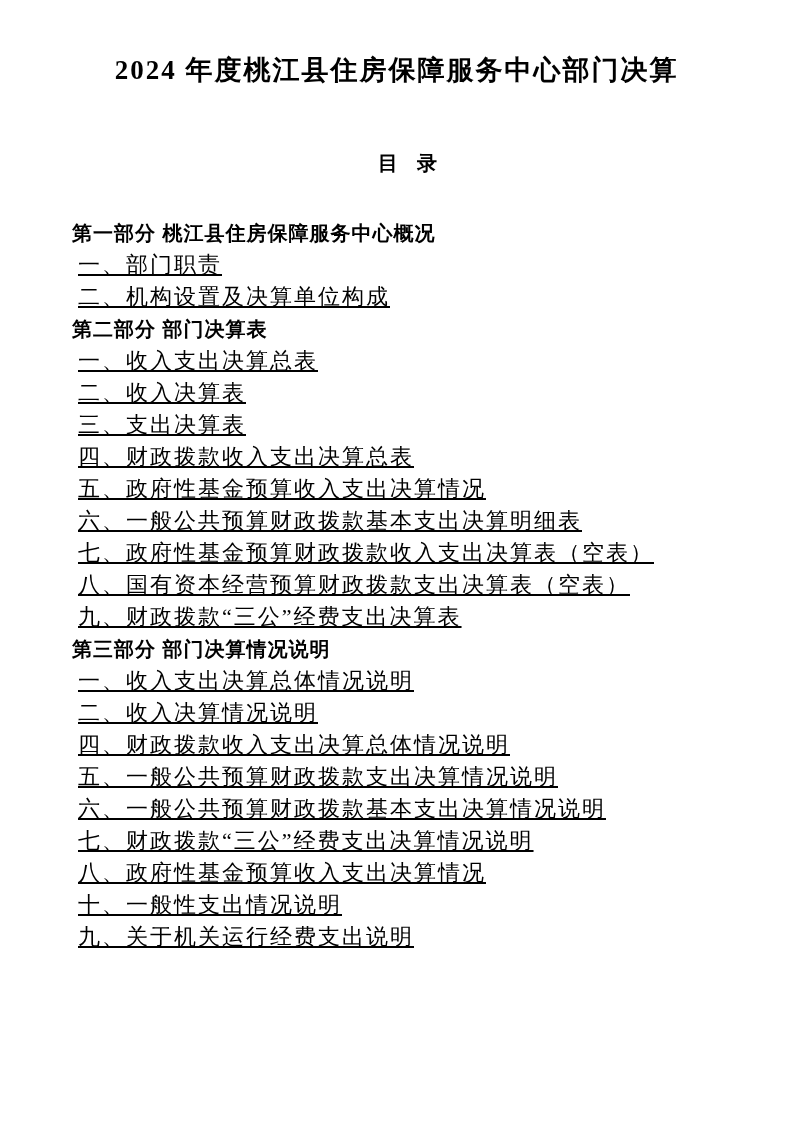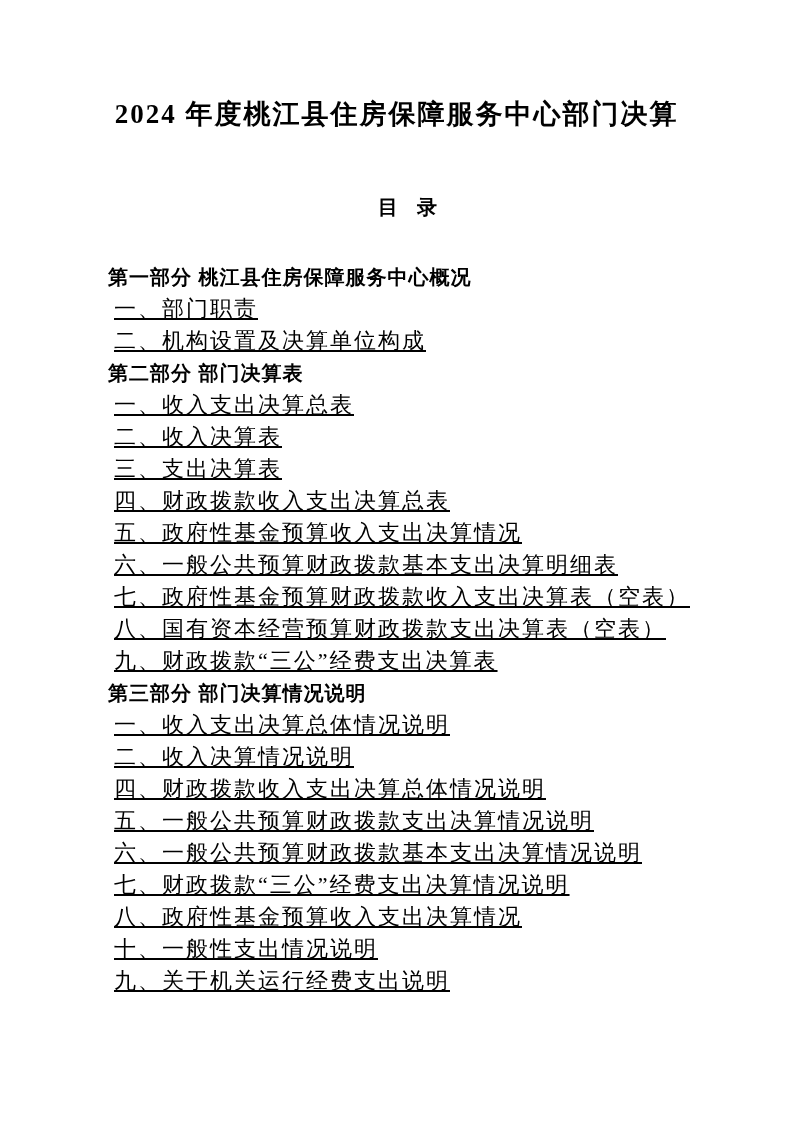--- a/index.html
+++ b/index.html
@@ -11,21 +11,21 @@
     position: relative;
     width: 793px;
     height: 1122px;
     background: #ffffff;
     color: #000000;
     overflow: hidden;
     font-family: "Liberation Serif", "DejaVu Serif", serif;
   }
   .title {
     margin: 0;
-    padding-top: 96px;
+    padding-top: 52px;
     text-align: center;
     font-family: "Liberation Serif", "DejaVu Serif", serif;
     font-weight: bold;
     font-size: 27px;
     letter-spacing: 2px;
     color: #000000;
     white-space: nowrap;
   }
   .toc-heading {
     margin-top: 62px;
@@ -33,21 +33,21 @@
     font-family: "Liberation Serif", "DejaVu Serif", serif;
     font-weight: bold;
     font-size: 20px;
     word-spacing: 10px;
     letter-spacing: 2px;
     white-space: pre;
     padding-left: 24px;
   }
   .toc {
     margin-top: 40px;
-    margin-left: 108px;
+    margin-left: 72px;
     margin-right: 60px;
   }
   .toc .sec {
     height: 32px;
     line-height: 32px;
     font-family: "Liberation Sans", "DejaVu Sans", sans-serif;
     font-weight: bold;
     font-size: 20px;
     letter-spacing: 1px;
     white-space: nowrap;

